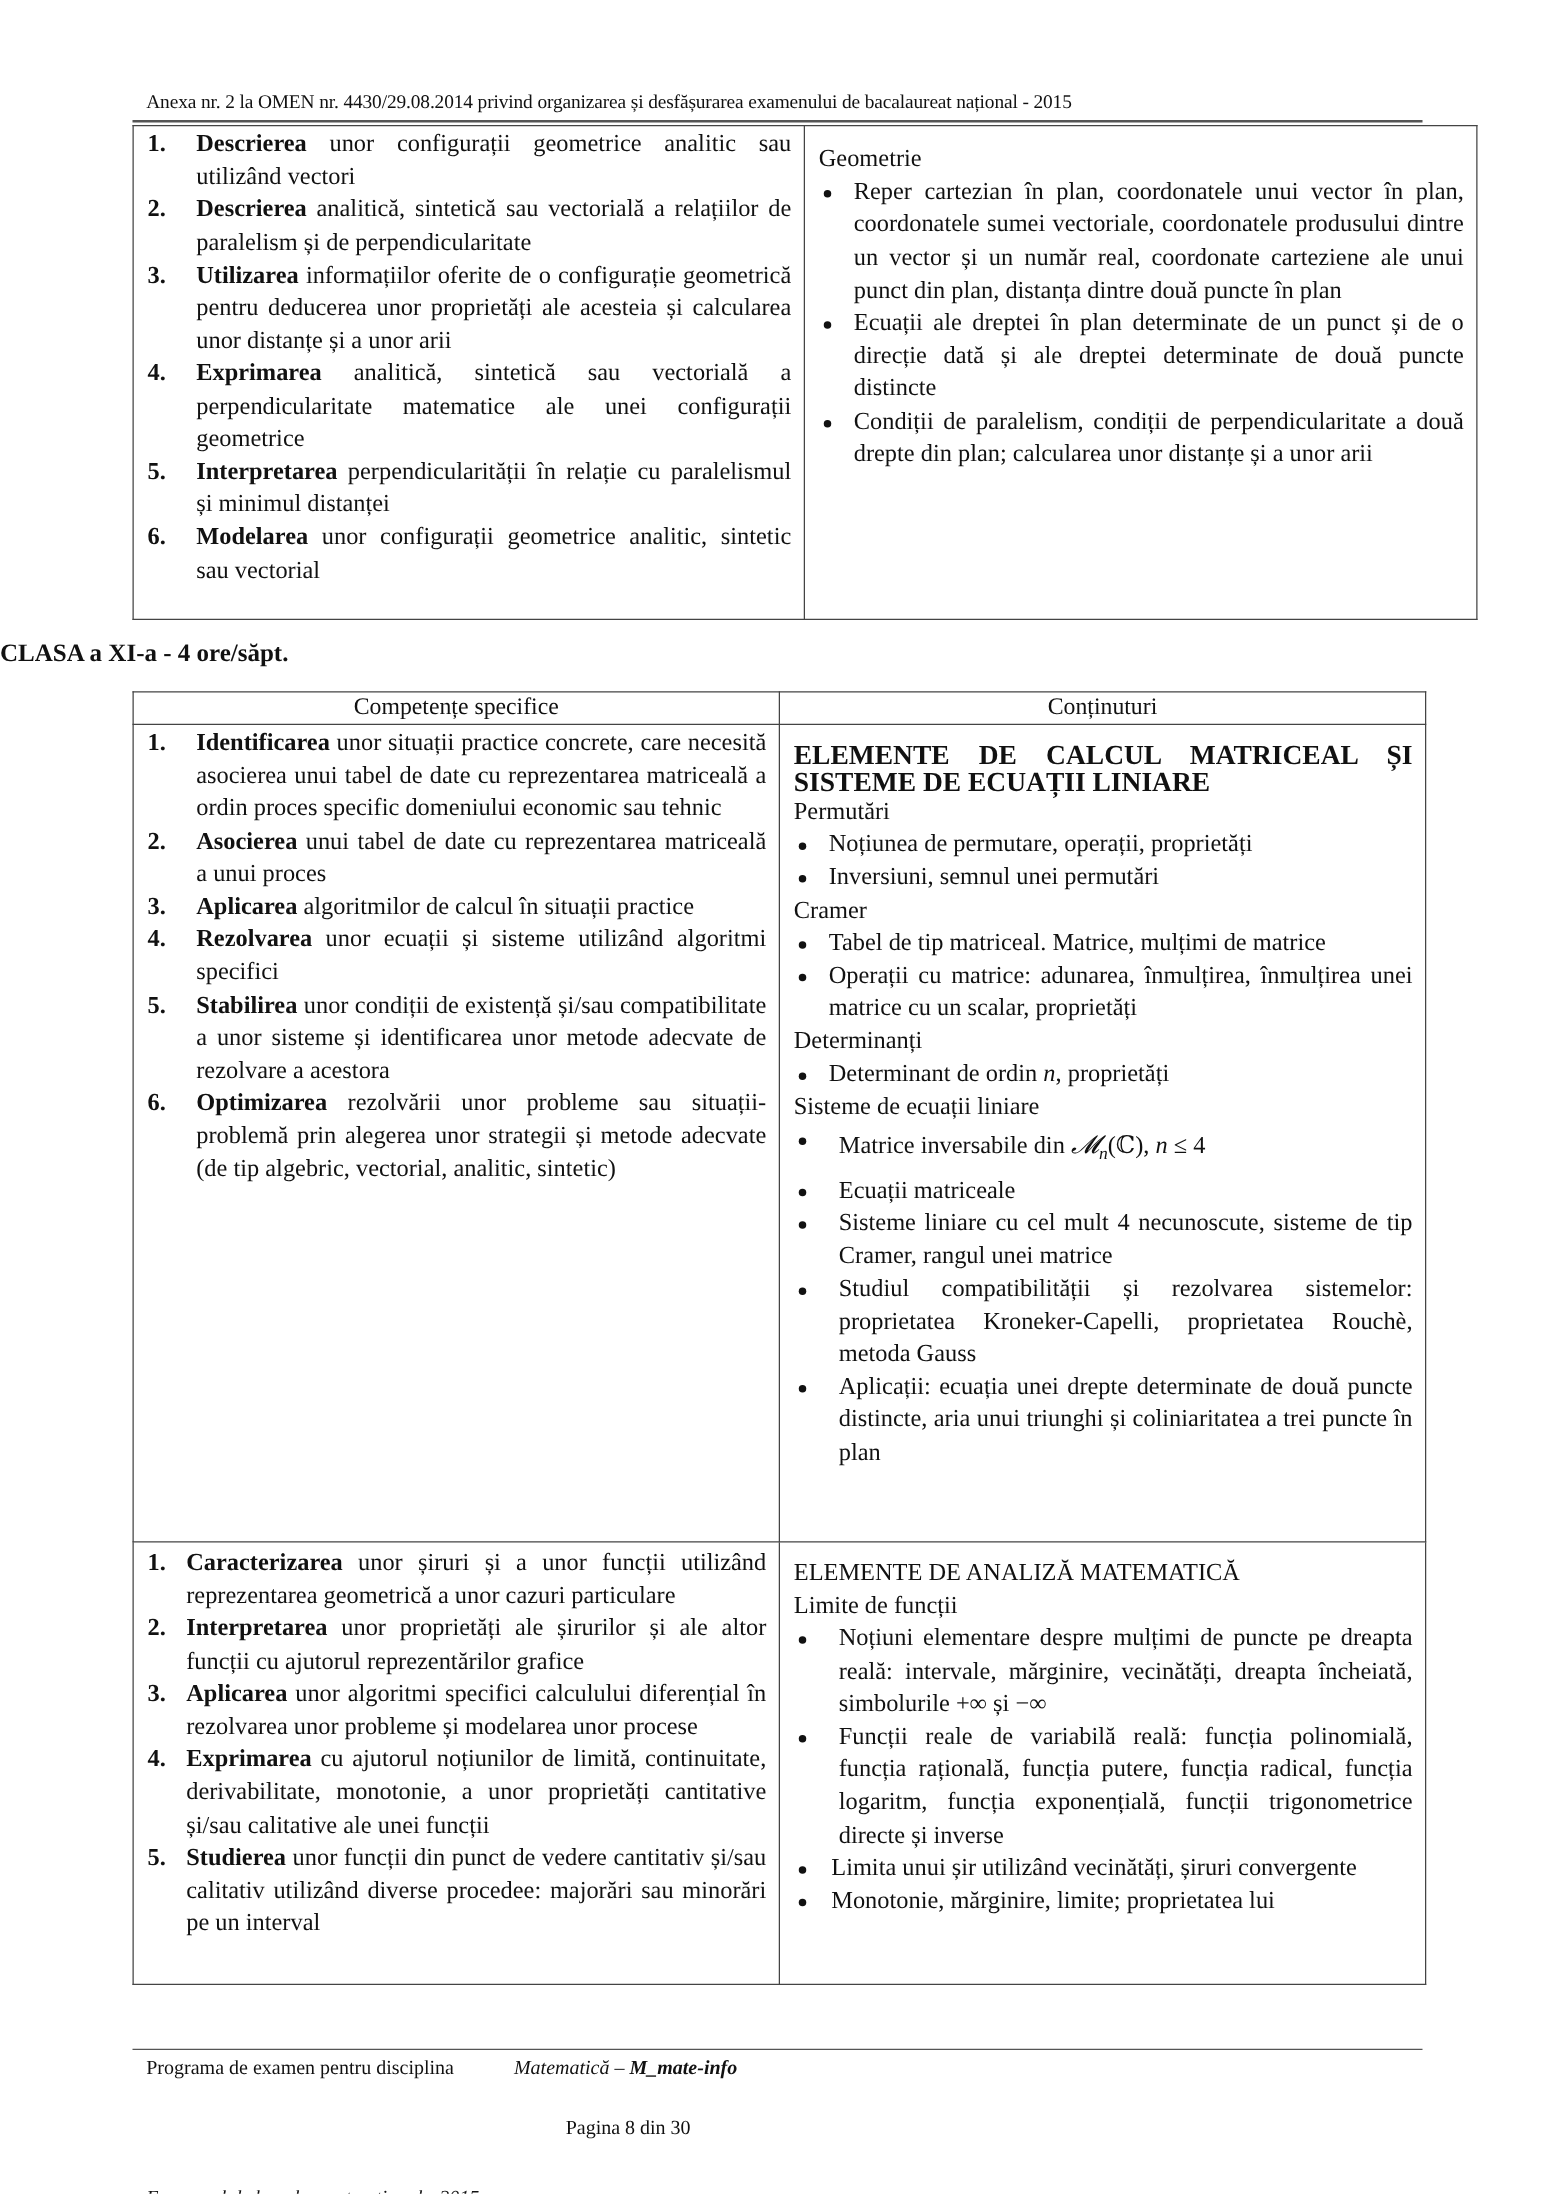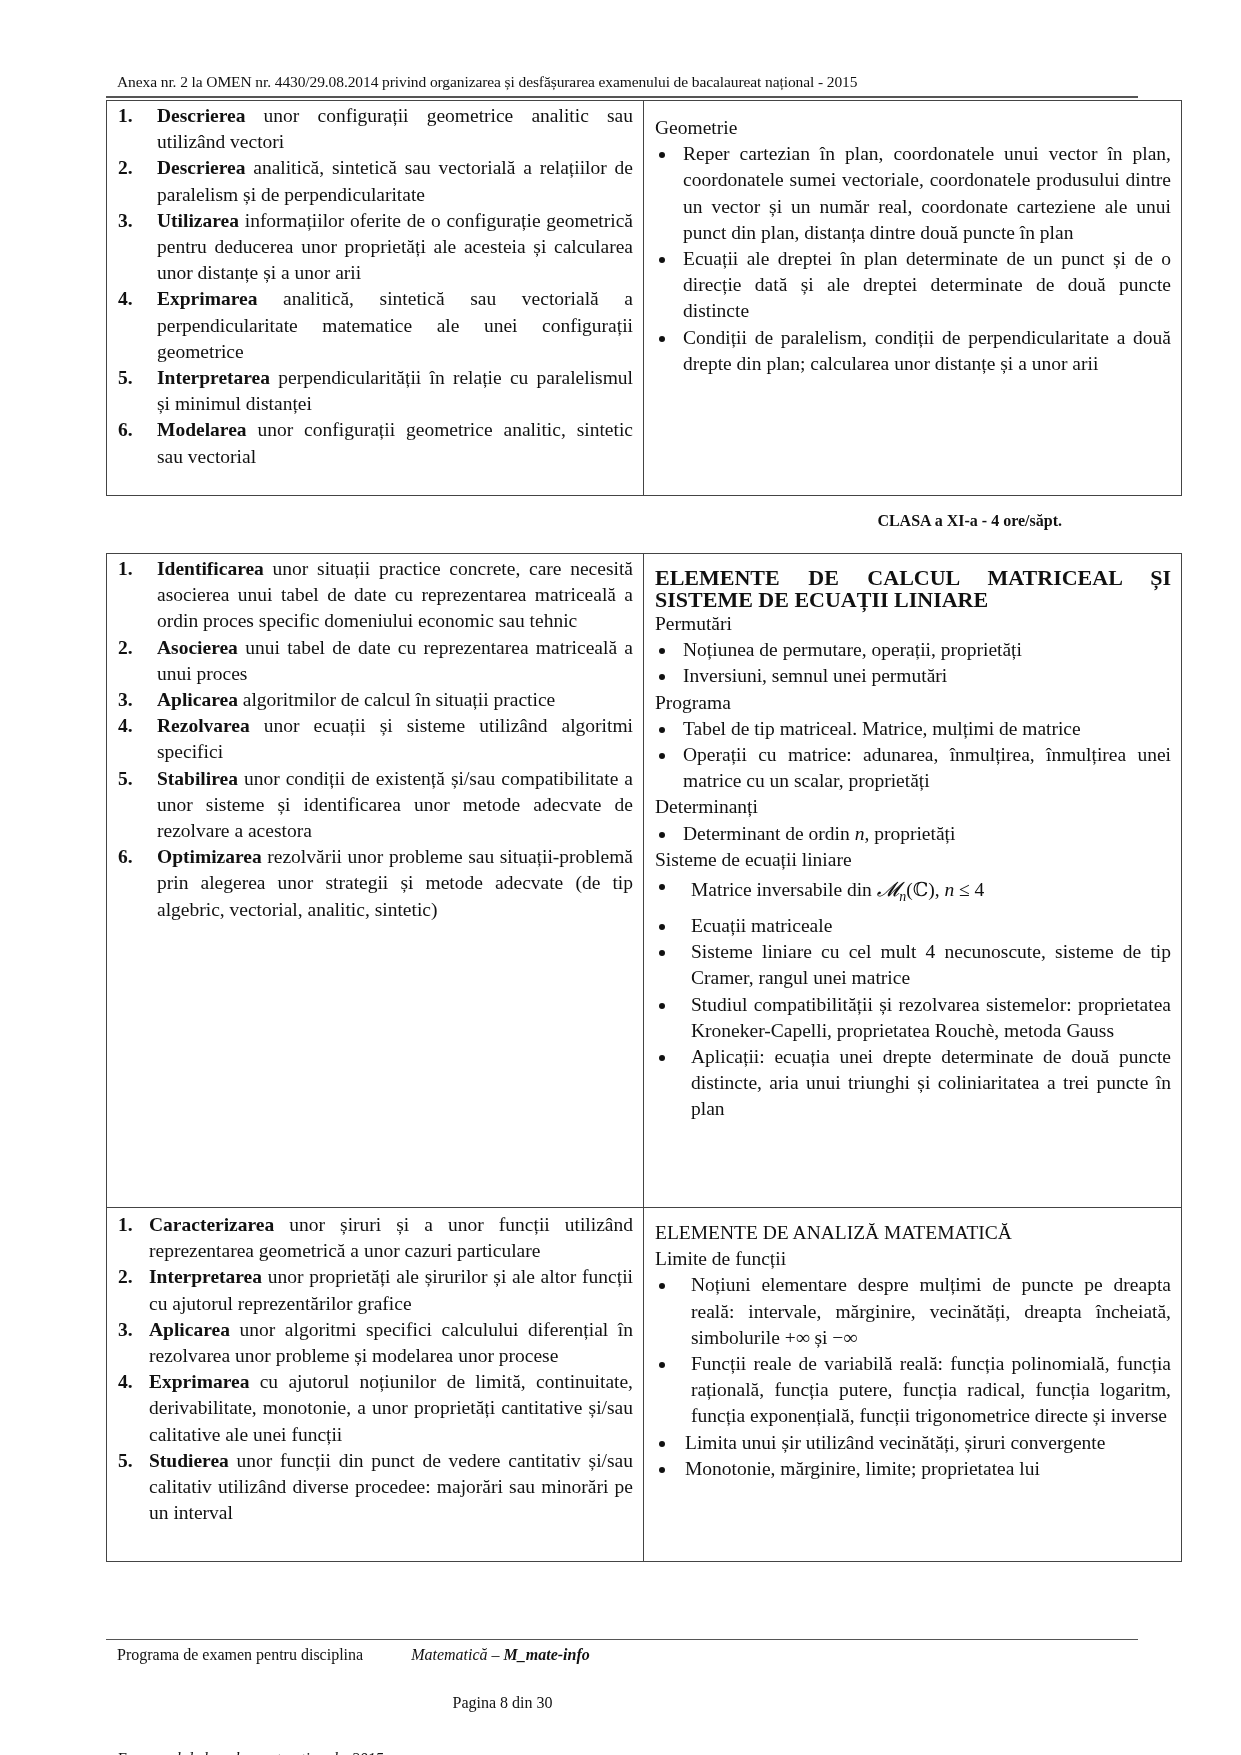--- a/index.html
+++ b/index.html
@@ -19,22 +19,22 @@
                text-align: justify; }
   ol.comp li .num { position: absolute; left: 1px; top: 0; font-weight: bold; }
   ol.comp li b { font-weight: bold; }
   .section { font-weight: bold; font-size: 22px; line-height: 22px; text-align: justify; }
   .subsection { font-weight: normal; font-size: 19.5px; line-height: 26.2px; }
   ul.bul { list-style: none; margin: 0; padding: 0; }
   ul.bul li { position: relative; padding-left: 28px; font-size: 19.5px; line-height: 26.2px; text-align: justify; }
   ul.bul li::before { content: ""; position: absolute; left: 4px; top: 11px; width: 6px; height: 6px;
         background: #111; border-radius: 50%; }
   ul.bul.wide li { padding-left: 36px; }
-  .class-title { position: absolute; left: 0; width: 1062px; top: 512px; text-align: right;
-        font-weight: bold; font-size: 16px; }
+  .class-title { position: absolute; left: 0; width: 1062px; top: 512px; text-align: left;
+        font-weight: bold; font-size: 20px; }
   .th-cell { font-size: 19px; text-align: center; font-weight: normal; line-height: 24px; }
   .footer-rule { position: absolute; left: 106px; top: 1639px; width: 1032px; height: 1px; background: #555; }
   .footer-line { position: absolute; left: 117px; font-size: 16px; }
   .f1 { top: 1646px; }
   .f2 { top: 1750px; font-style: italic; }
   .f3 { top: 1694px; left: 0; width: 1005px; text-align: center; }
   .ital { font-style: italic; margin-left: 44px; }
   .bi { font-style: italic; font-weight: bold; }
   .math { font-style: italic; }
   .mathcal { font-family: "DejaVu Serif", serif; font-style: italic; font-size: 20px; }
@@ -67,41 +67,45 @@
       </ul>
     </td>
   </tr>
 </tbody>
   </table>
 
 <div class="class-title">CLASA a XI-a - 4 ore/săpt.</div>
 
 <table class="t" style="left:106px; top:553px; width:1033px;">
   <tbody>
+      <tr style="height:26px;">
+    <td class="col-left th-cell">Competențe specifice</td>
+    <td class="col-right th-cell">Conținuturi</td>
+  </tr>
   <tr style="height:654px;">
     <td class="col-left cell-pad-l">
       <ol class="comp">
         <li><span class="num">1.</span><b>Identificarea</b><span> unor situații practice concrete, care necesită asocierea unui tabel de date cu reprezentarea matriceală a ordin proces specific domeniului economic sau tehnic</span></li>
         <li><span class="num">2.</span><b>Asocierea</b><span> unui tabel de date cu reprezentarea matriceală a unui proces</span></li>
         <li><span class="num">3.</span><b>Aplicarea</b><span> algoritmilor de calcul în situații practice</span></li>
         <li><span class="num">4.</span><b>Rezolvarea</b><span> unor ecuații și sisteme utilizând algoritmi specifici</span></li>
         <li><span class="num">5.</span><b>Stabilirea</b><span> unor condiții de existență și/sau compatibilitate a unor sisteme și identificarea unor metode adecvate de rezolvare a acestora</span></li>
         <li><span class="num">6.</span><b>Optimizarea</b><span> rezolvării unor probleme sau situații-problemă prin alegerea unor strategii și metode adecvate (de tip algebric, vectorial, analitic, sintetic)</span></li>
       </ol>
     </td>
     <td class="col-right cell-pad-r" style="padding-top:13px !important;">
       <div class="section">ELEMENTE DE CALCUL MATRICEAL ȘI SISTEME DE ECUAȚII LINIARE</div>
 
       <div class="subsection">Permutări</div>
       <ul class="bul">
         <li>Noțiunea de permutare, operații, proprietăți</li>
         <li>Inversiuni, semnul unei permutări</li>
       </ul>
 
-      <div class="subsection">Programa</div>
+      <div class="subsection">Cramer</div>
       <ul class="bul">
         <li>Tabel de tip matriceal. Matrice, mulțimi de matrice</li>
         <li>Operații cu matrice: adunarea, înmulțirea, înmulțirea unei matrice cu un scalar, proprietăți</li>
       </ul>
 
       <div class="subsection">Determinanți</div>
       <ul class="bul">
         <li><span>Determinant de ordin </span><span class="math">n</span><span>, proprietăți</span></li>
       </ul>
 

